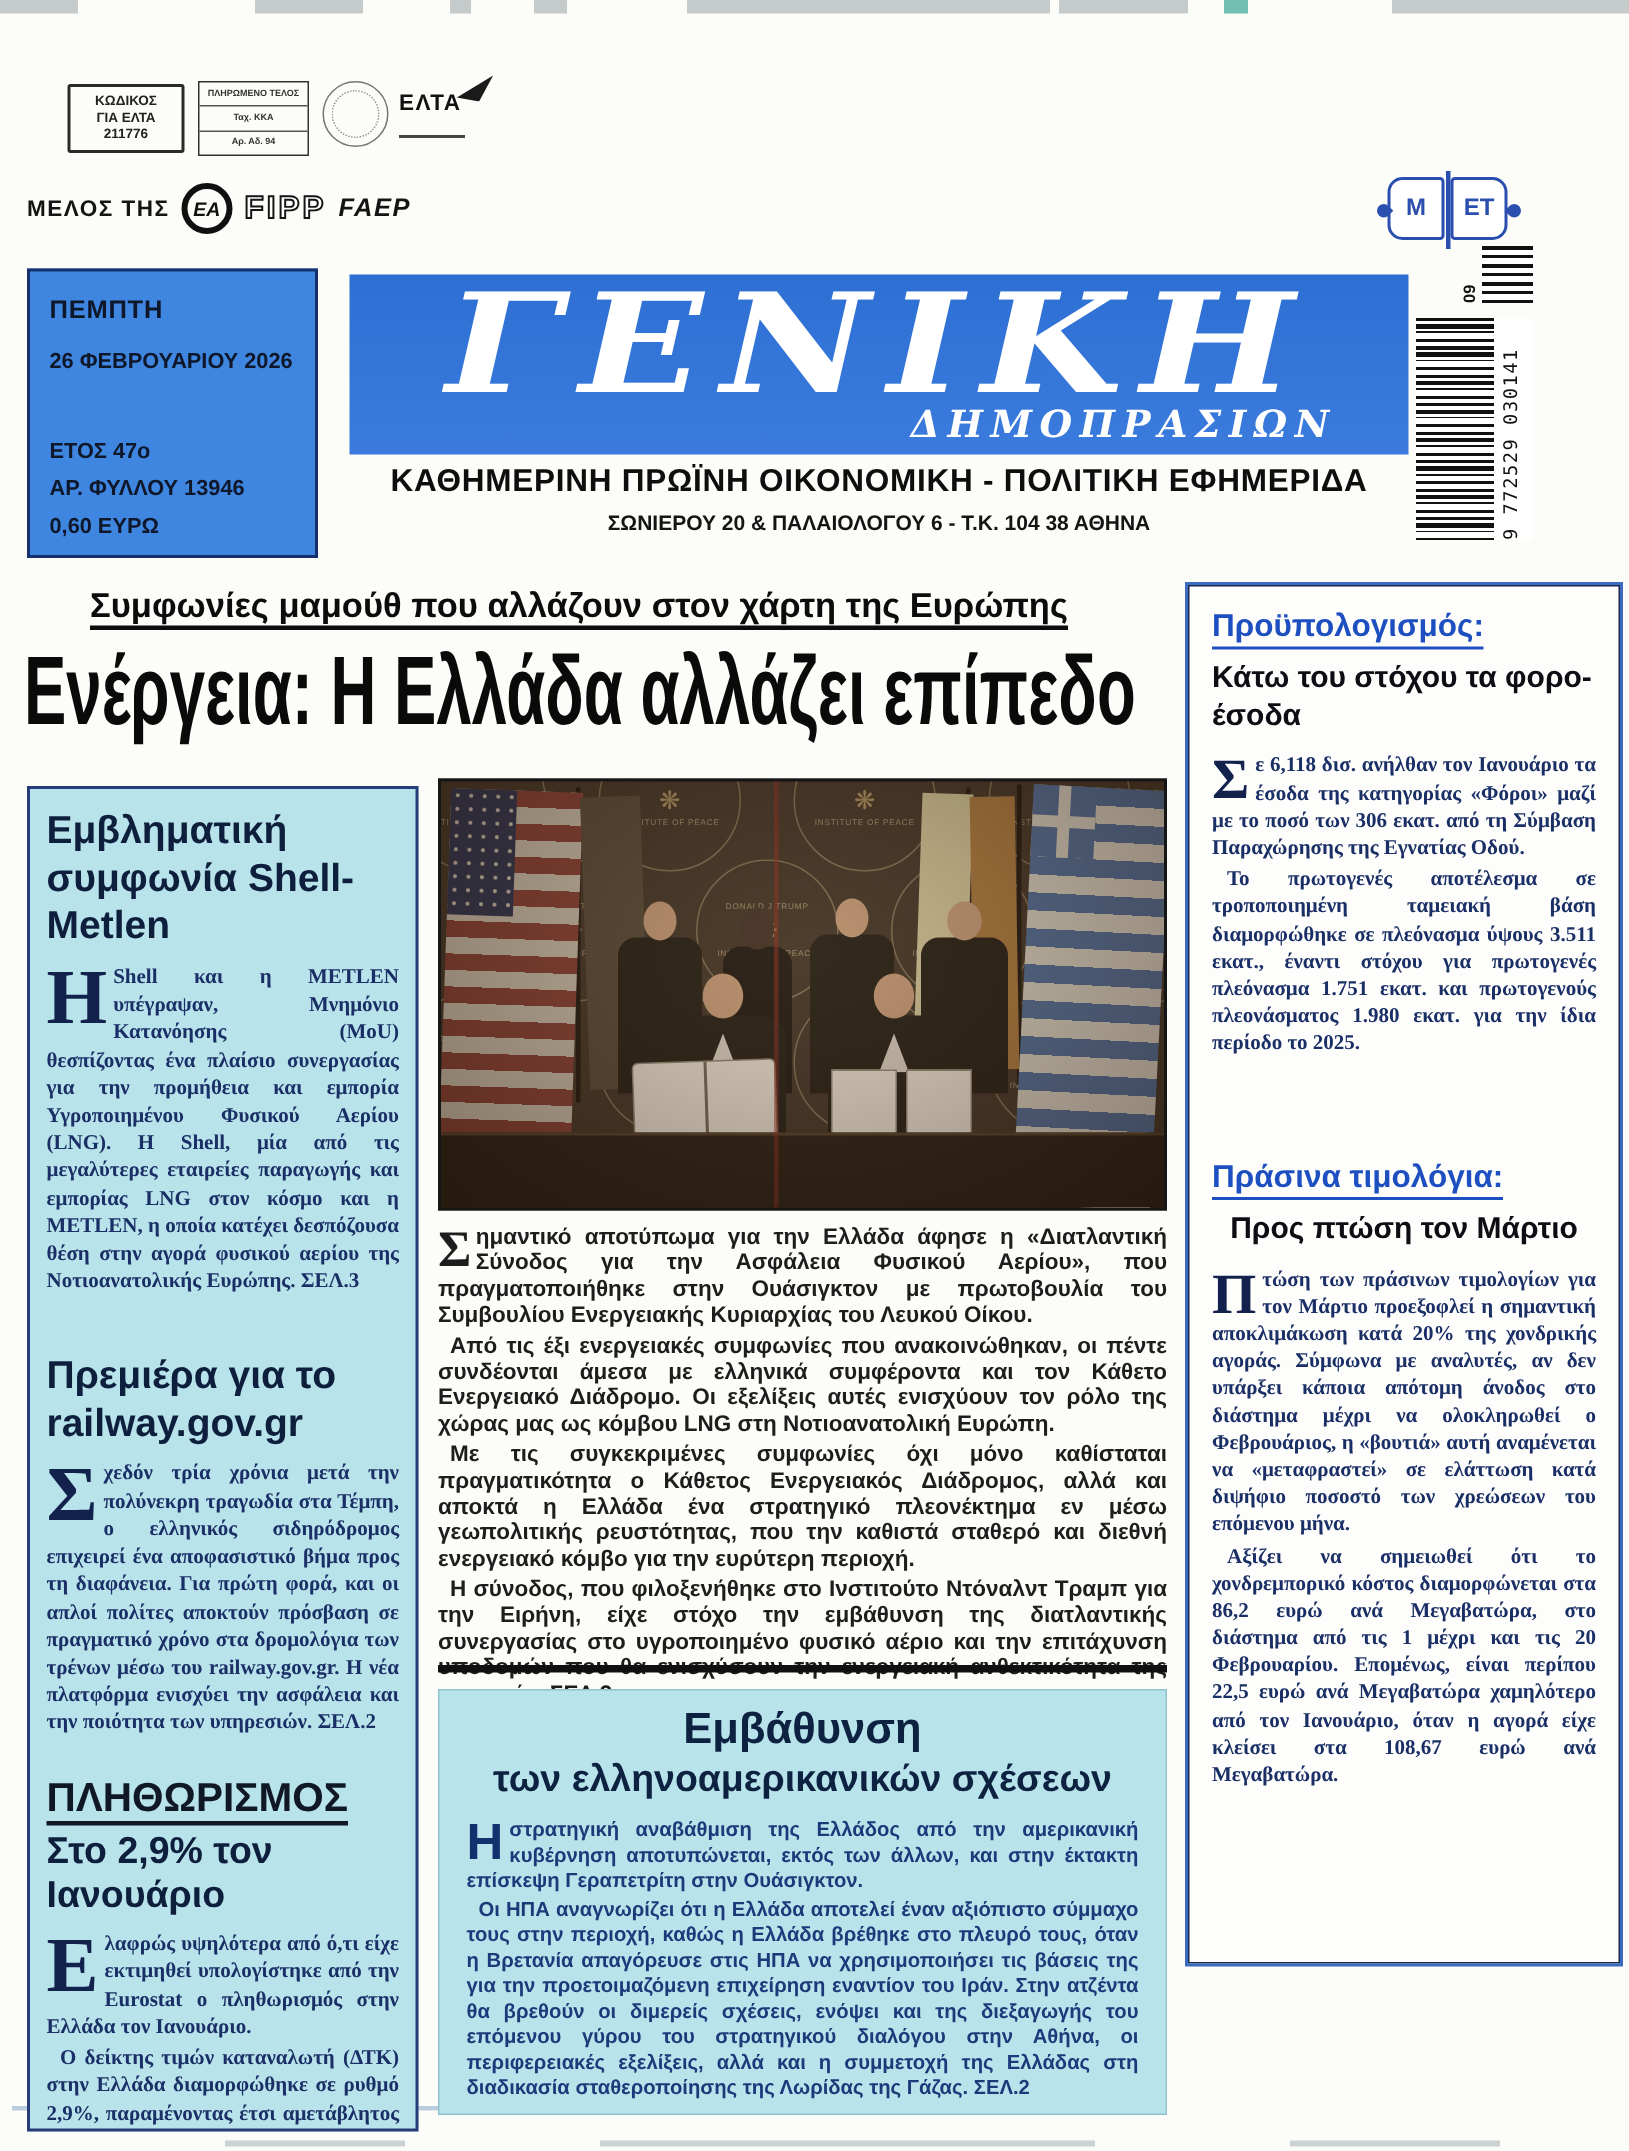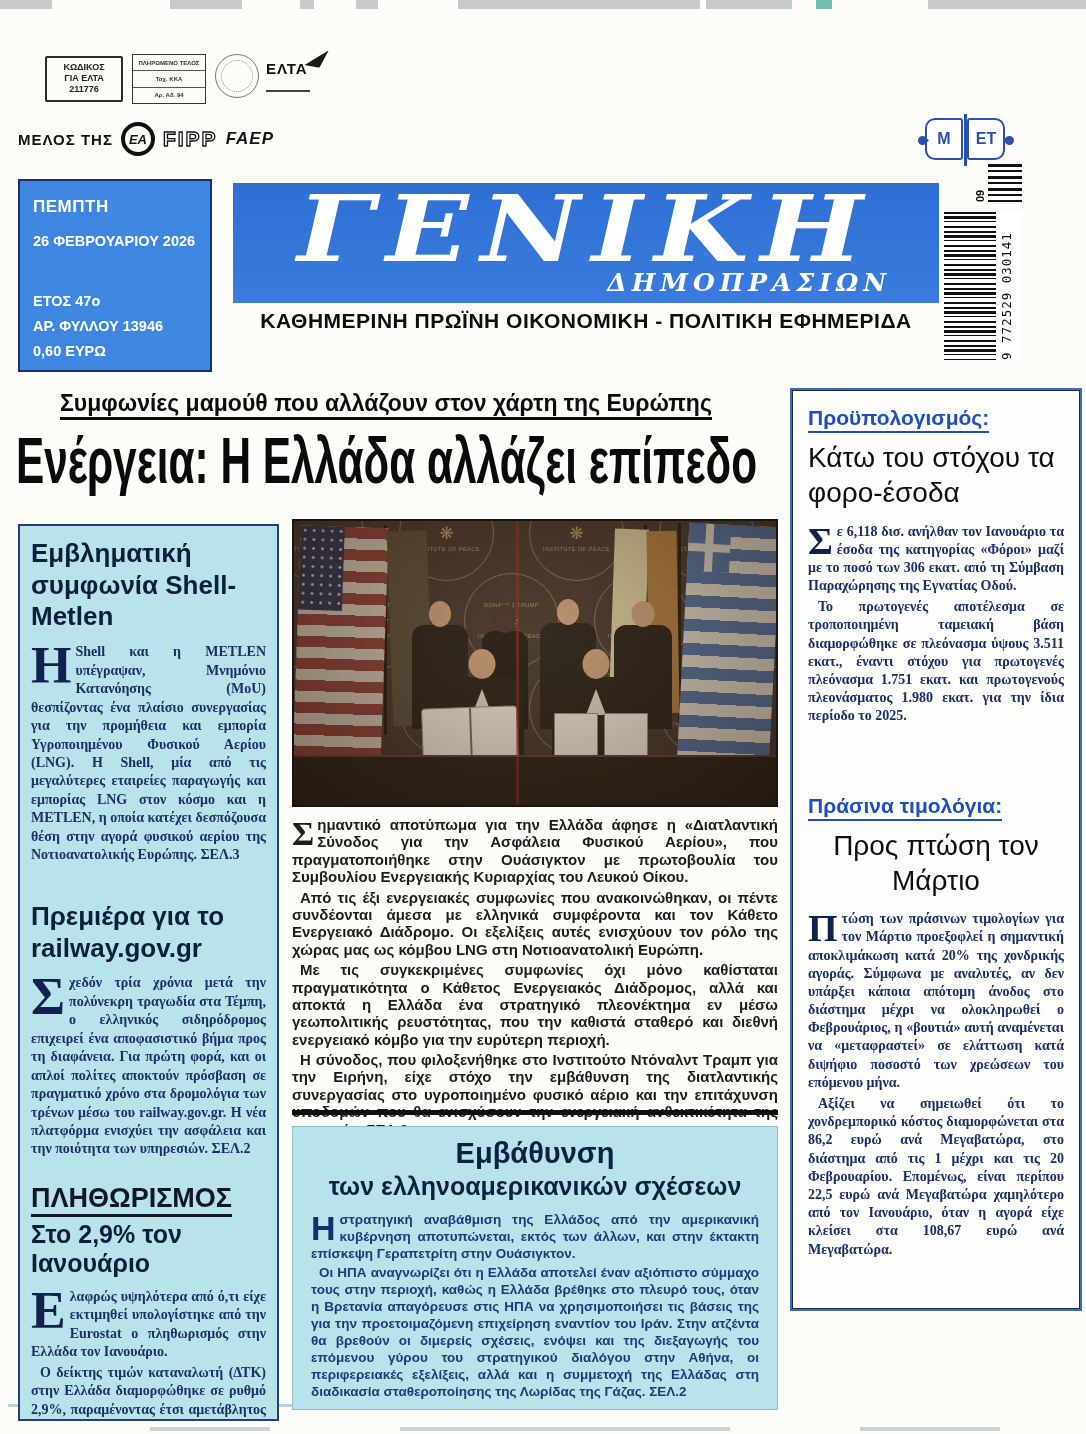--- a/index.html
+++ b/index.html
@@ -43,21 +43,21 @@
               display:flex;align-items:center;justify-content:center;font-size:16px;font-weight:800;color:#2b4fae;}
   .book .p1{left:5px;border-radius:10px 3px 3px 10px;}
   .book .p2{left:47px;border-radius:3px 10px 10px 3px;}
   .book .spine{position:absolute;left:44px;top:2px;width:3px;height:52px;background:#2b4fae;}
   .book .d{position:absolute;top:24px;width:9px;height:9px;background:#2b4fae;border-radius:50% 0 50% 50%;}
   .book .dl{left:-2px;transform:rotate(45deg);}
   .book .dr{right:-2px;transform:rotate(225deg);}
 
   
   .datebox{left:18px;top:179px;width:194px;height:193px;background:#3f86e0;border:2.5px solid #17306e;
-           padding:16px 13px;color:#ffffff;font-weight:800;}
+           padding:16px 13px;color:#0f172a;font-weight:800;}
   .datebox .d1{font-size:17px;letter-spacing:.5px;margin-bottom:16px;}
   .datebox .d2{font-size:14.5px;margin-bottom:44px;}
   .datebox .d3,.datebox .d4,.datebox .d5{font-size:14.5px;margin-bottom:9px;}
 
   
   .masthead{left:233px;top:183px;width:706px;height:120px;background:linear-gradient(180deg,#2e6fd4,#3a7bdd);
             overflow:hidden;}
   .mast-title{position:absolute;left:0;right:0;top:-8px;text-align:center;color:#fff;
               font-family:"DejaVu Serif",serif;font-style:italic;font-weight:bold;font-size:92px;
               letter-spacing:10px;transform:scaleX(1.18);transform-origin:center;}
@@ -160,21 +160,21 @@
   .rt1{text-align:center;font-size:29px;font-weight:800;color:#0d2140;margin:2px 0 2px;}
   .rt2{text-align:center;font-size:25px;font-weight:800;color:#0d2140;margin:0 0 10px;}
   .relbody{font-size:13.5px;font-weight:700;line-height:1.26;color:#1c3a7a;text-align:justify;margin:0;}
   .relbody.ind{text-indent:8px;margin-top:2px;}
 
   
   .rightbox{left:790px;top:388px;width:292px;height:923px;background:#fdfdfb;border:2.5px solid #3b6cc0;
             box-shadow:0 0 0 1px #1b2a4a inset;padding:14px 16px;overflow:hidden;}
   .rkick{font-size:21px;font-weight:800;color:#1d4fc0;margin:2px 0 10px;}
   .rkick span{border-bottom:2.5px solid #1d4fc0;padding-bottom:2px;}
-  .rtitle{font-size:28px;font-weight:400;color:#0d0d14;line-height:1.26;margin:0 0 12px;}
+  .rtitle{font-size:20px;font-weight:700;color:#0d0d14;line-height:1.26;margin:0 0 12px;}
   .rtitle.ctr{text-align:center;}
   .rbody{font-family:"Liberation Serif",serif;font-weight:700;font-size:14px;line-height:1.3;
          color:#1a2f66;text-align:justify;margin:0;}
   .rbody.ind{text-indent:10px;margin-top:3px;}
   .sect2{margin-top:68px;}
 </style>
 </head>
 <body>
 
 <div class="canvas" data-interactable="false">
@@ -229,20 +229,21 @@
     <div class="d3" data-interactable="false">ΕΤΟΣ 47ο</div>
     <div class="d4" data-interactable="false">ΑΡ. ΦΥΛΛΟΥ 13946</div>
     <div class="d5" data-interactable="false">0,60 ΕΥΡΩ</div>
   </div>
 
   <div class="abs masthead" data-interactable="false">
     <div class="mast-title" data-interactable="false">ΓΕΝΙΚΗ</div>
     <div class="mast-sub" data-interactable="false">ΔΗΜΟΠΡΑΣΙΩΝ</div>
   </div>
   <div class="abs tagline" data-interactable="false">ΚΑΘΗΜΕΡΙΝΗ ΠΡΩΪΝΗ ΟΙΚΟΝΟΜΙΚΗ - ΠΟΛΙΤΙΚΗ ΕΦΗΜΕΡΙΔΑ</div>
+  <div class="abs address" data-interactable="false">ΣΩΝΙΕΡΟΥ 20 &amp; ΠΑΛΑΙΟΛΟΓΟΥ 6 - Τ.Κ. 104 38 ΑΘΗΝΑ</div>
 
   <div class="abs bc-add" data-interactable="false">
     <span class="num" data-interactable="false">09</span>
     <span class="bars" data-interactable="false"></span>
   </div>
   <div class="abs bc-main" data-interactable="false">
     <span class="bars" data-interactable="false"></span>
     <span class="num" data-interactable="false">9 772529 030141</span>
   </div>
 

